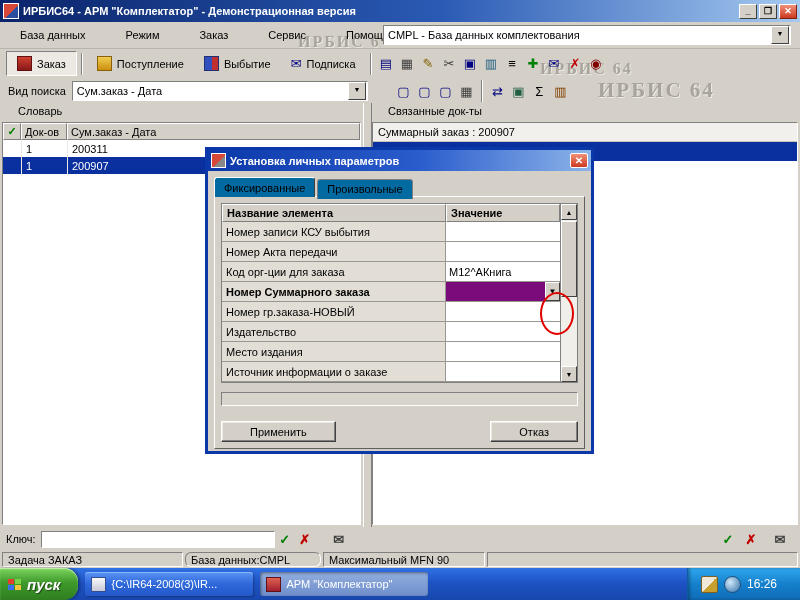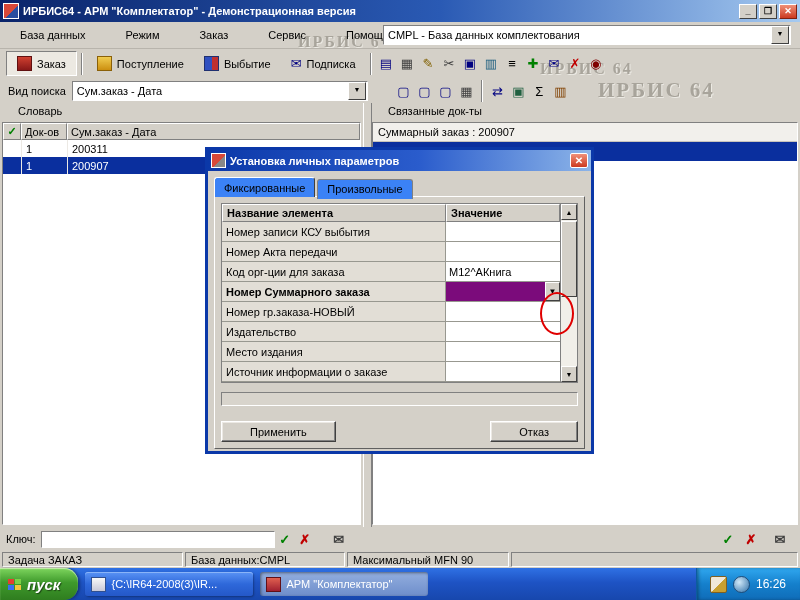--- a/index.html
+++ b/index.html
@@ -83,61 +83,61 @@
     font-family:inherit;font-size:11px;padding:0 3px;box-sizing:border-box;}
   .mini{width:20px;height:18px;background:transparent;border:none;font-weight:bold;font-size:13px;padding:0;}
   .mini.ok{color:#008000;}
   .mini.no{color:#c00000;}
   .mini.env{color:#404040;font-size:13px;margin-left:14px;}
   .right-mini{margin-left:auto;display:flex;gap:3px;margin-right:4px;}
 
   
   .statusbar{position:absolute;left:0;right:0;bottom:32px;height:17px;display:flex;gap:2px;padding:1px 2px;box-sizing:border-box;}
   .scell{border:1px solid;border-color:#808080 #fff #fff #808080;padding:1px 5px;box-sizing:border-box;white-space:nowrap;overflow:hidden;}
-  .sc1{width:181px;}.sc2{width:160px;}.sc3{width:162px;}.sc4{flex:1;}
+  .sc1{width:181px;}.sc2{width:136px;border-radius:6px;}.sc3{width:162px;}.sc4{flex:1;}
 
   
   .taskbar{position:absolute;left:0;right:0;bottom:0;height:32px;
     background:linear-gradient(#2f71e4,#1e53c4 45%,#1747ad);display:flex;align-items:center;}
   .start{display:flex;align-items:center;gap:6px;height:32px;padding:0 18px 0 8px;border:none;
     border-radius:0 14px 14px 0;background:linear-gradient(#7ed65e,#3f9a2c 45%,#2f7d1f);
     color:#fff;font-weight:bold;font-style:italic;font-size:15px;
     box-shadow:inset 0 1px 1px #c8f0b0,2px 0 3px rgba(0,0,0,.35);text-shadow:1px 1px 1px rgba(0,0,0,.5);}
   .flag{display:grid;grid-template-columns:6px 6px;grid-template-rows:5px 5px;gap:1px;}
   .flag span{display:block;}
   .fr{background:#e33e30;}.fg{background:#7bd148;}.fb{background:#3b6ff0;}.fy{background:#f3c53d;}
   .task{width:168px;height:24px;margin-left:7px;border:none;border-radius:3px;
     background:linear-gradient(#5a93f5,#2e68da 50%,#2458c8);
     box-shadow:inset 0 1px 0 #8ab4f8,1px 1px 2px rgba(0,0,0,.3);
     color:#fff;display:flex;align-items:center;gap:5px;padding:0 6px;font-size:11px;
     white-space:nowrap;overflow:hidden;}
   .task.active{background:linear-gradient(#93aede,#6e8ecb);box-shadow:inset 1px 1px 3px rgba(0,0,0,.45);}
   .ticon{width:13px;height:13px;flex:0 0 auto;}
   .t1{background:linear-gradient(#f8f8f8,#c8c8d8);border:1px solid #305090;}
   .t2{background:linear-gradient(#e06050,#a02030);border:1px solid #601018;}
-  .tray{margin-left:auto;display:flex;align-items:center;gap:6px;height:32px;padding:0 14px 0 13px;
+  .tray{margin-left:auto;display:flex;align-items:center;gap:6px;height:32px;padding:0 23px 0 13px;
     background:linear-gradient(#30a8f0,#1580cc 50%,#0f6cb8);
     box-shadow:inset 2px 0 3px rgba(0,0,0,.3);border-left:1px solid #0c5ca0;}
   .tray-ico{width:15px;height:15px;border-radius:2px;}
   .tr1{background:linear-gradient(135deg,#f0e8d8 50%,#c8a030 50%);border:1px solid #806020;}
   .tr2{background:radial-gradient(circle at 35% 35%,#d0e8f8,#3070a8);border-radius:50%;border:1px solid #204c78;}
   .time{color:#fff;font-size:12px;}
 
   
   .dialog{position:absolute;left:205px;top:147px;width:389px;height:307px;background:#d4d0c8;
     border:3px solid #0b38a8;box-sizing:border-box;z-index:10;}
   .dlg-title{height:21px;background:linear-gradient(90deg,#0b38a8,#2a5ccc 55%,#8cb4e8);
     display:flex;align-items:center;padding:0 3px;color:#fff;font-weight:bold;}
   .dlg-ico{width:13px;height:13px;margin-right:4px;border:1px solid #fff;
     background:linear-gradient(135deg,#d84838 55%,#888 55%);}
   .dlg-title .title-text{flex:1;}
   .dlg-close{width:18px;height:15px;background:linear-gradient(#f09078,#cc3a20);color:#fff;
     border:1px solid #fff;border-radius:2px;font-size:10px;line-height:12px;text-align:center;font-weight:bold;padding:0;}
   .dlg-tabs{display:flex;margin:6px 6px 0;position:relative;z-index:2;}
-  .dtab{padding:3px 9px;border:1px solid #808080;border-bottom:none;background:#3b82f6;
+  .dtab{padding:3px 9px;border:1px solid #808080;border-bottom:none;background:#0369a1;
     border-radius:3px 3px 0 0;margin-right:2px;position:relative;top:2px;}
   .dtab.active{top:0;padding-top:4px;border-color:#fff #404040 #d4d0c8 #fff;z-index:3;}
   .tabpage{margin:-1px 6px 6px;border:1px solid;border-color:#fff #606060 #606060 #fff;
     padding:6px;position:relative;background:#d4d0c8;}
   .ptable{position:relative;border:1px solid #808080;height:178px;box-sizing:content-box;}
   .phead{display:flex;}
   .ph{height:18px;background:#d4d0c8;border:1px solid;border-color:#fff #808080 #808080 #fff;
     box-sizing:border-box;display:flex;align-items:center;padding:0 4px;font-weight:bold;}
   .ph1{width:224px;}
   .ph2{flex:1;margin-right:17px;}

